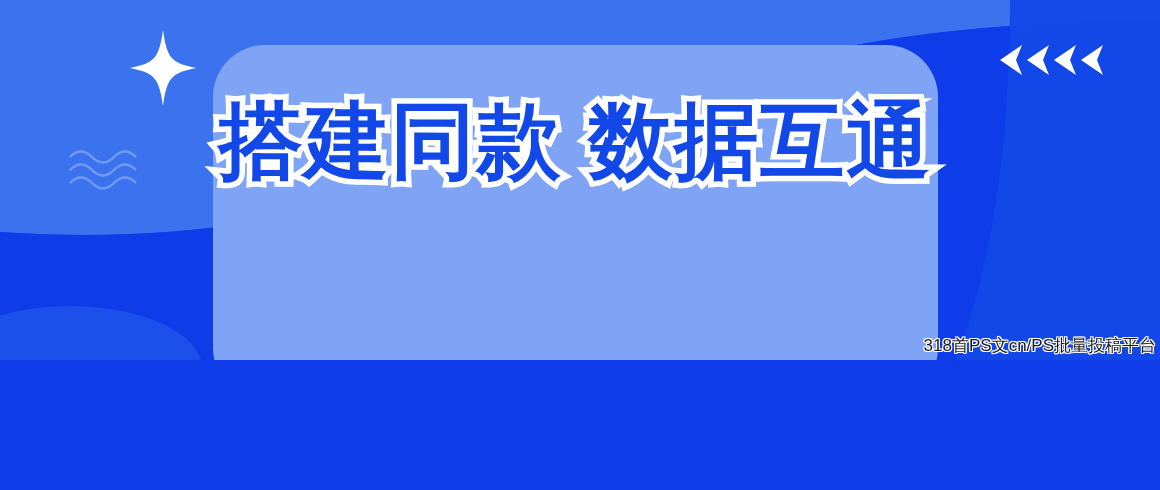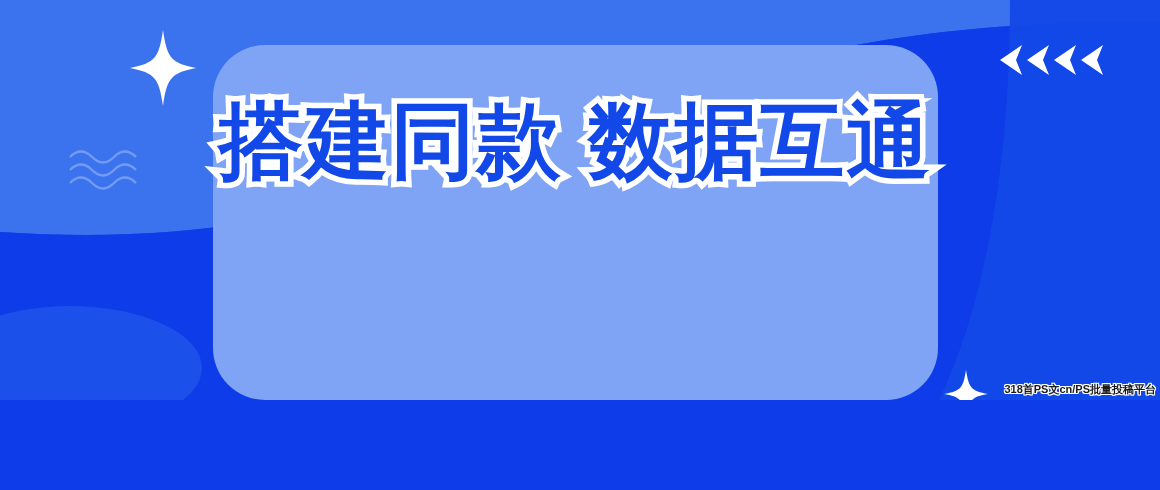--- a/index.html
+++ b/index.html
@@ -3,21 +3,21 @@
 <meta charset="utf-8">
 <style>
   html, body {
     margin: 0;
     padding: 0;
     background: #0d3ce8;
   }
   #banner {
     position: relative;
     width: 1160px;
-    height: 400px;
+    height: 360px;
     overflow: hidden;
     background: #1348e8;
     font-family: "Liberation Sans", "DejaVu Sans", sans-serif;
   }
   .layer { position: absolute; top: 0; left: 0; width: 1160px; height: 490px; }
   .svg-layer { display: block; }
 
   
   #bubble {
     position: absolute;
@@ -83,22 +83,22 @@
     line-height: 1;
     white-space: nowrap;
   }
 
   
   #watermark {
     position: absolute;
     right: 4px;
     bottom: 3px;
     z-index: 20;
-    font-size: 11px;
-    font-weight: 700;
+    font-size: 17px;
+    font-weight: 400;
     color: #1a1a1a;
     letter-spacing: 0px;
     white-space: nowrap;
     text-shadow:
       1px 0 0 #ffffff, -1px 0 0 #ffffff,
       0 1px 0 #ffffff, 0 -1px 0 #ffffff,
       1px 1px 0 #ffffff, -1px -1px 0 #ffffff,
       1px -1px 0 #ffffff, -1px 1px 0 #ffffff;
   }
 </style>

